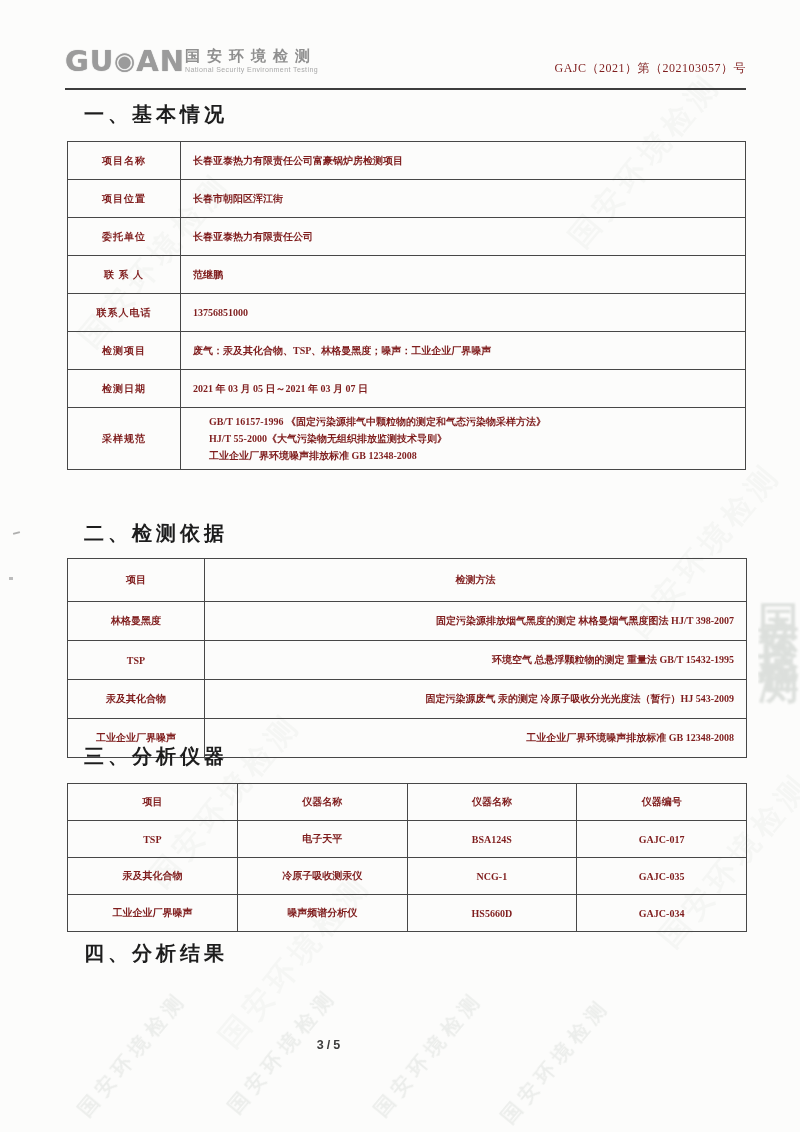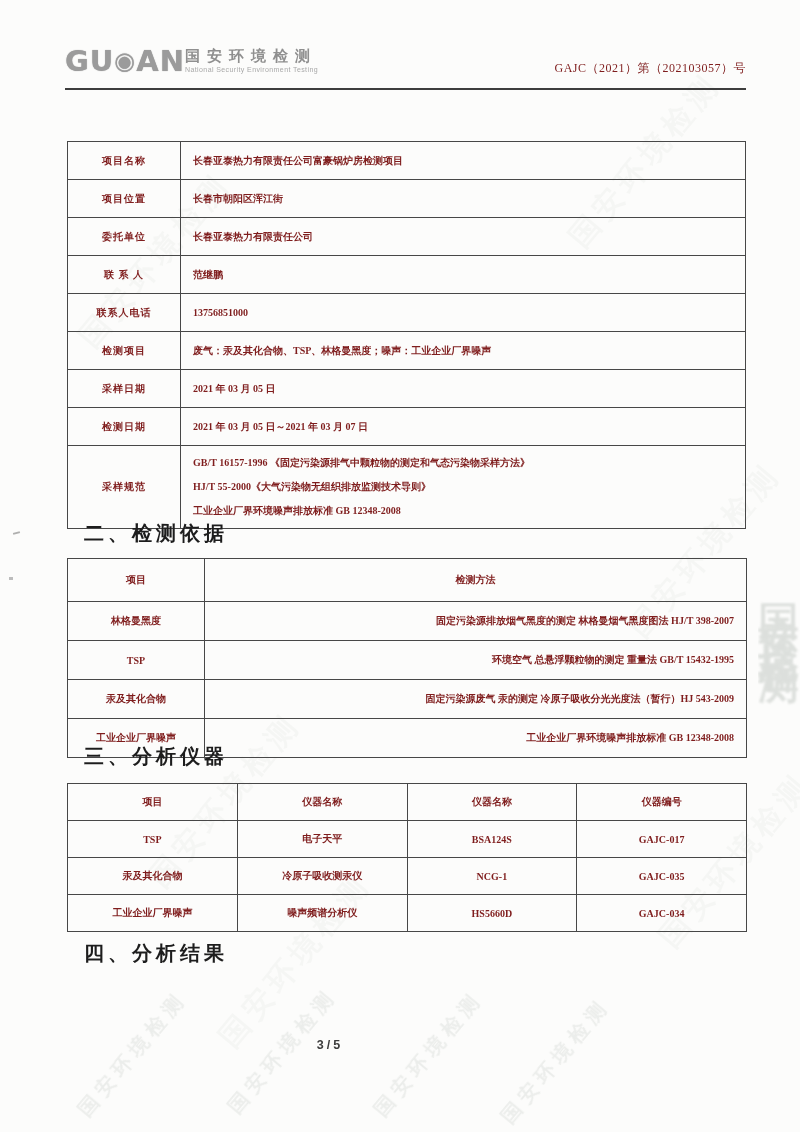--- a/index.html
+++ b/index.html
@@ -62,21 +62,21 @@
     font-family:"Liberation Sans","DejaVu Sans",sans-serif;
     font-weight:700;font-size:20px;color:#1d1d1d;letter-spacing:4px;
   }
   table{border-collapse:collapse;table-layout:fixed;position:absolute;z-index:2;background:transparent;}
   td,th{border:1.6px solid #474747;font-weight:bold;font-size:10px;color:#7f1d1d;padding:0;}
   
   .t1{left:67px;top:141px;width:679px;}
   .t1 td{height:33px;}
   .t1 .lbl{width:112px;text-align:center;letter-spacing:1px;}
   .t1 .val{text-align:left;padding:2px 12px;}
-  .t1 .multi{white-space:pre-line;line-height:24px;padding:5px 12px;height:auto;}
+  .t1 .multi{white-space:pre-line;line-height:17px;padding:5px 28px;height:auto;}
   
   .t2{left:67px;top:558px;width:680px;}
   .t2 td,.t2 th{height:34px;}
   .t2 .c1{width:136px;text-align:center;}
   .t2 .c2{text-align:right;padding:2px 12px;}
   .t2 th.c2{text-align:center;padding:4px;}
   
   .t3{left:67px;top:783px;width:680px;}
   .t3 td,.t3 th{height:36px;text-align:center;}
   
@@ -116,20 +116,21 @@
       <div class="logo-latin"><span>GU</span><span class="logo-globe">◉</span><span>AN</span></div>
       <div class="logo-text">
         <div class="logo-cn">国安环境检测</div>
         <div class="logo-en">National Security Environment Testing</div>
       </div>
     </div>
     <div class="doc-number">GAJC（2021）第（202103057）号</div>
   </div>
   <div class="hdr-rule"></div>
 
+  <div class="sec-title" style="top:101px">一、基本情况</div>
   <table class="t1">
     <tbody>
         <tr>
           <td class="lbl">项目名称</td>
           <td class="val">长春亚泰热力有限责任公司富豪锅炉房检测项目</td>
         </tr>
     <tr>
           <td class="lbl">项目位置</td>
           <td class="val">长春市朝阳区浑江街</td>
         </tr>
@@ -141,24 +142,20 @@
           <td class="lbl">联 系 人</td>
           <td class="val">范继鹏</td>
         </tr>
     <tr>
           <td class="lbl">联系人电话</td>
           <td class="val">13756851000</td>
         </tr>
     <tr>
           <td class="lbl">检测项目</td>
           <td class="val">废气：汞及其化合物、TSP、林格曼黑度；噪声：工业企业厂界噪声</td>
-        </tr>
-    <tr>
-          <td class="lbl">采样日期</td>
-          <td class="val">2021 年 03 月 05 日</td>
         </tr>
     <tr>
           <td class="lbl">检测日期</td>
           <td class="val">2021 年 03 月 05 日～2021 年 03 月 07 日</td>
         </tr>
     <tr>
           <td class="lbl">采样规范</td>
           <td class="val multi">GB/T 16157-1996 《固定污染源排气中颗粒物的测定和气态污染物采样方法》
 HJ/T 55-2000《大气污染物无组织排放监测技术导则》
 工业企业厂界环境噪声排放标准 GB 12348-2008</td>

